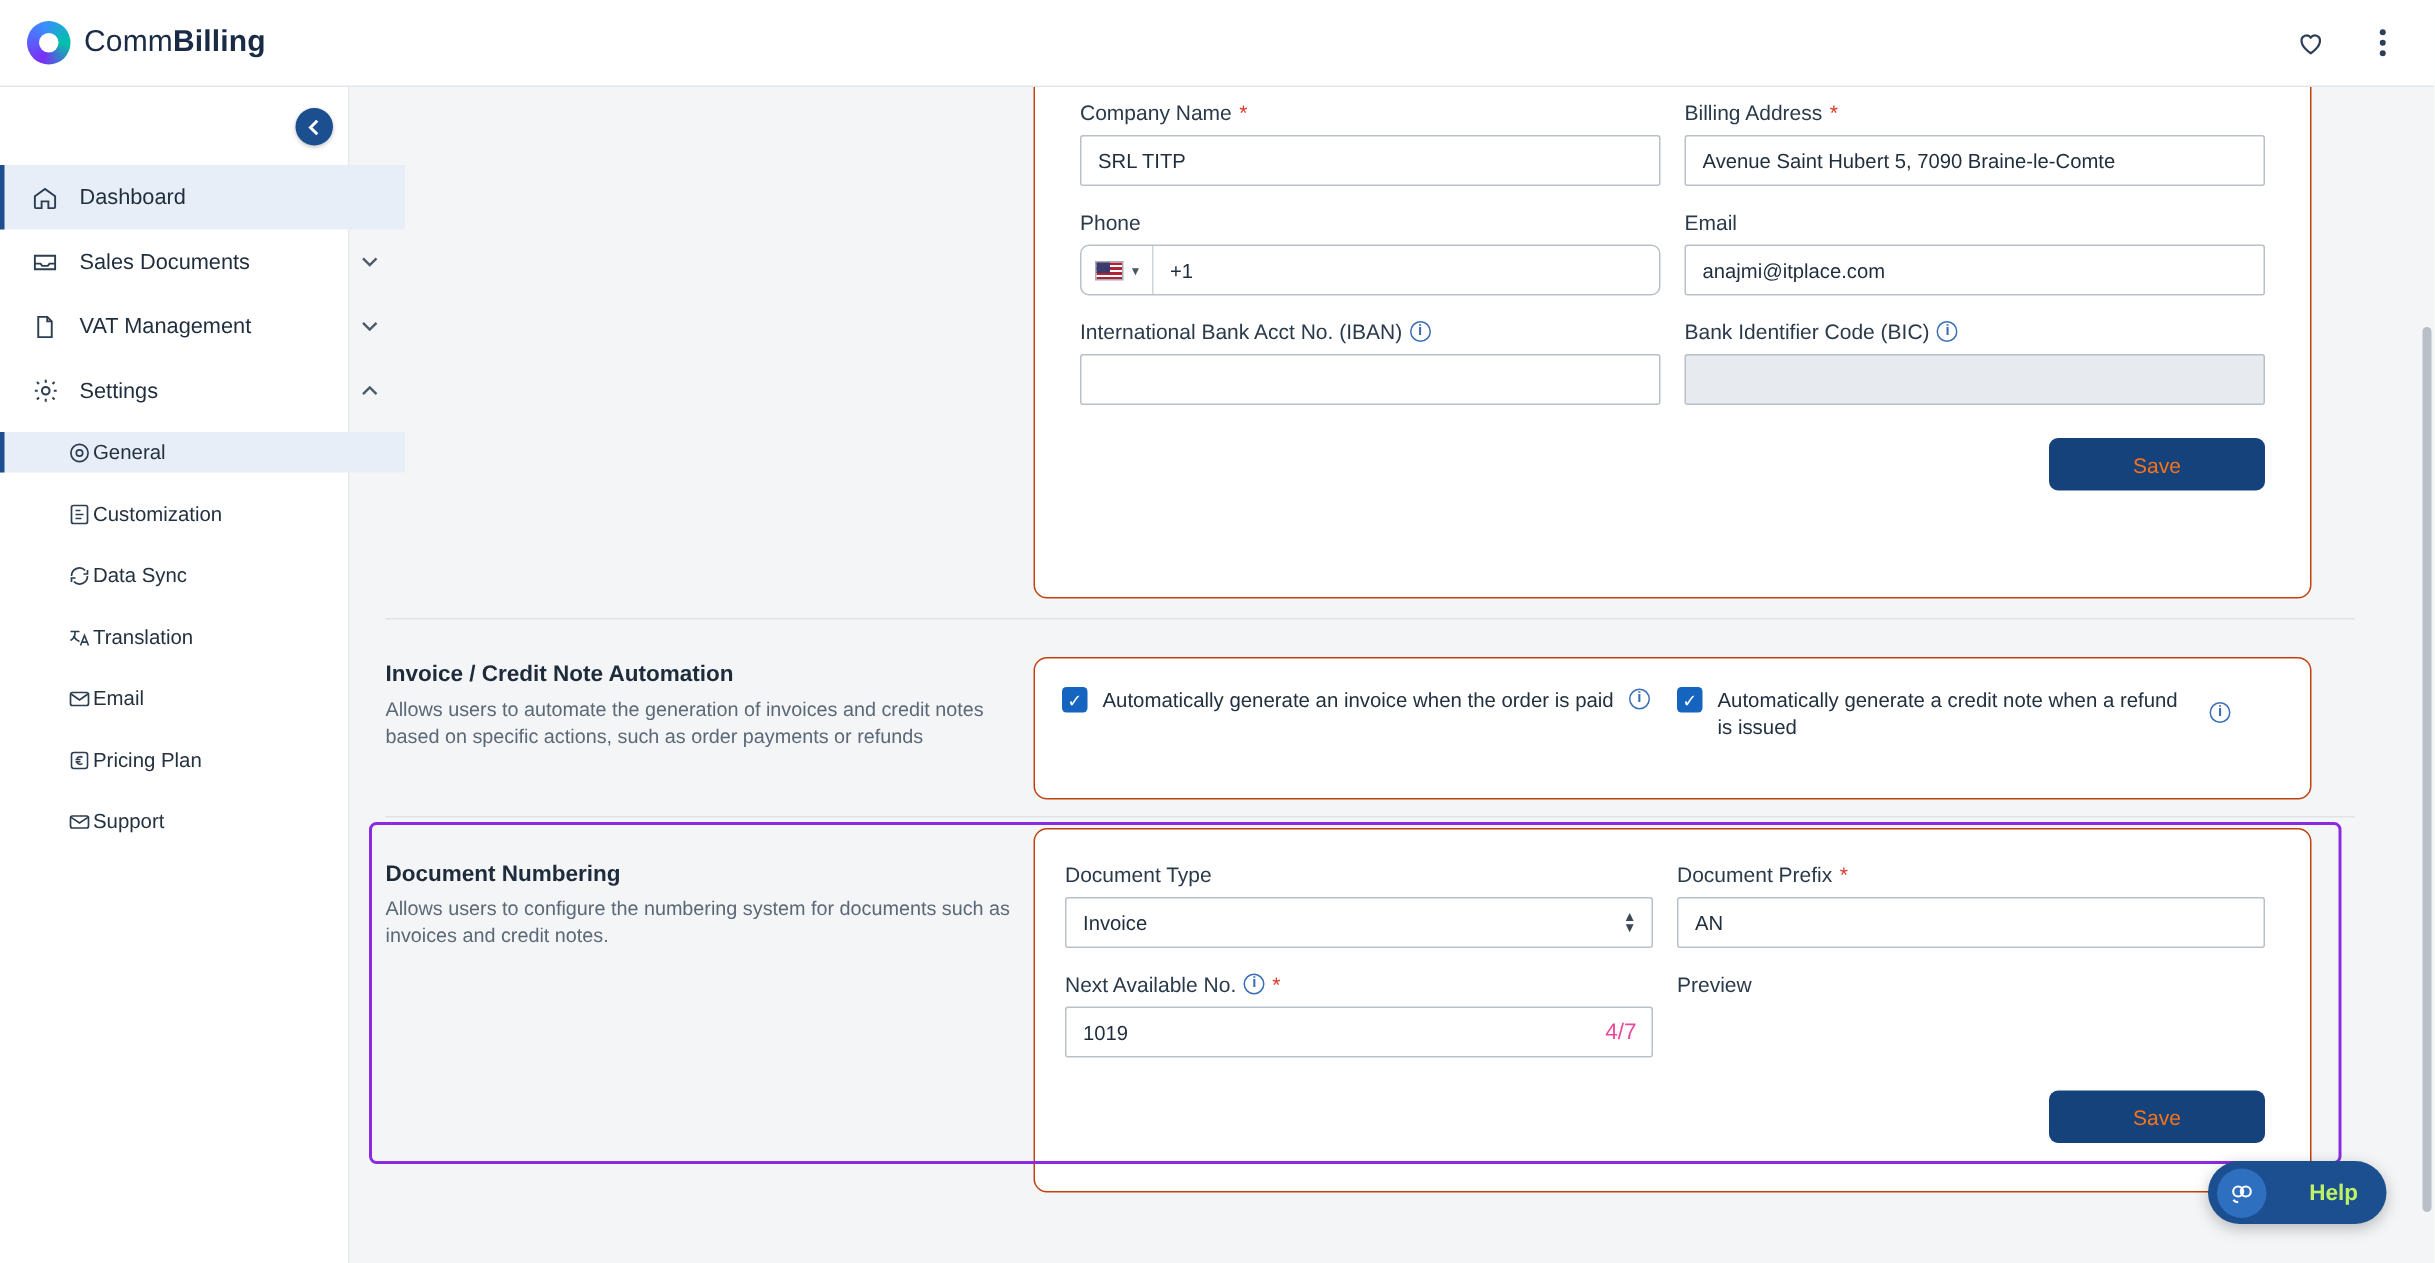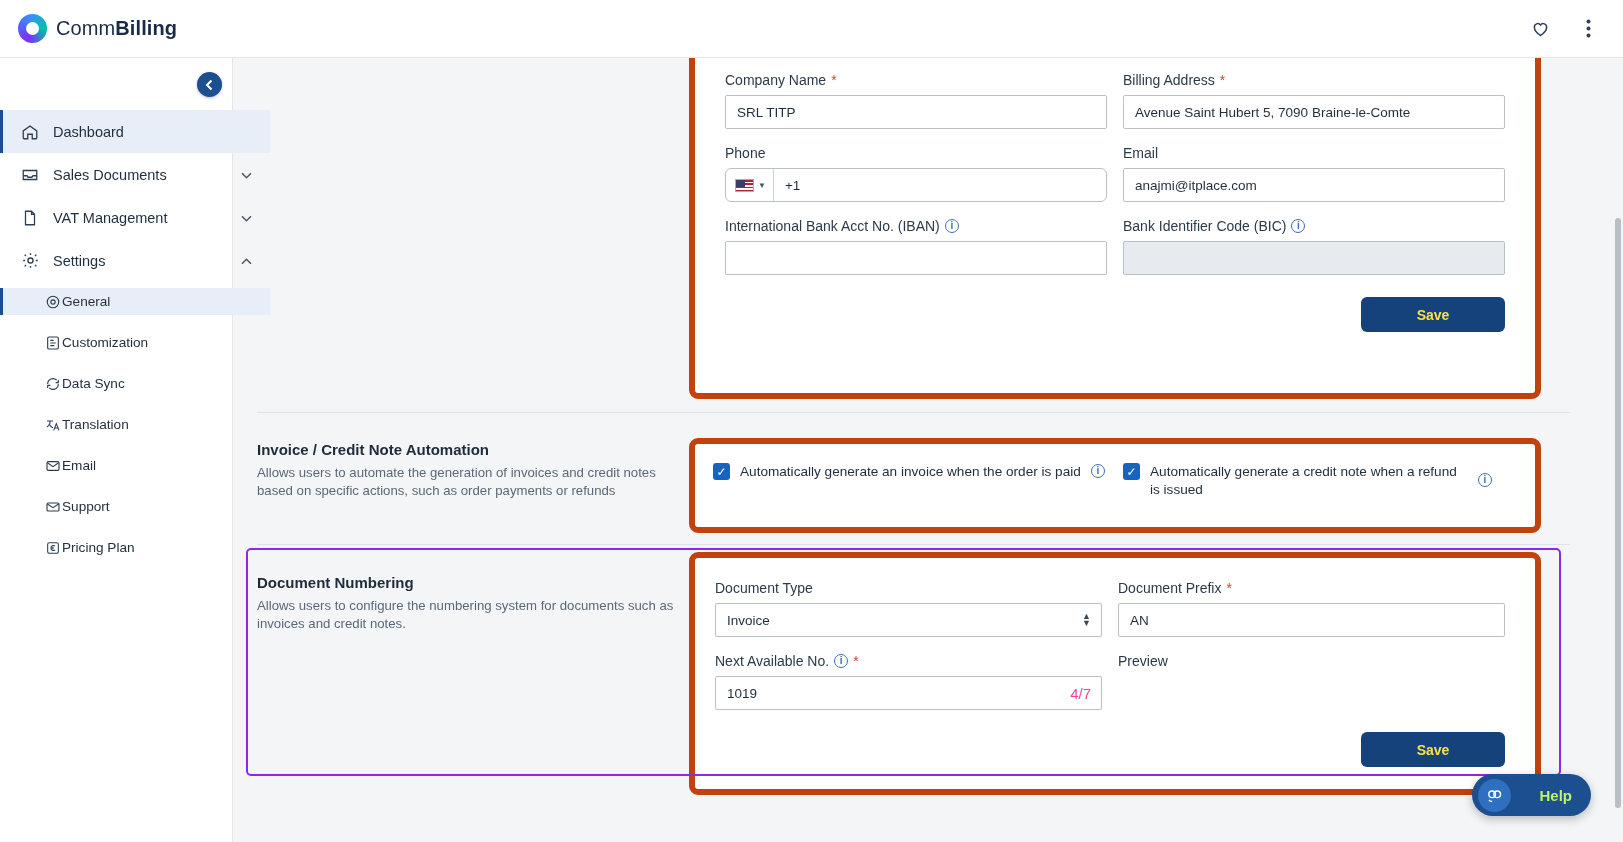--- a/index.html
+++ b/index.html
@@ -107,21 +107,21 @@
   }
   .scrollbar {
     position: absolute; right: 2px; top: 160px;
     width: 6px; height: 590px; border-radius: 3px;
     background: #b9bfc7;
   }
 
   .card {
     position: absolute;
     background: #ffffff;
-    border: 6px solid #c2410c;
+    border: 1px solid #c2410c;
     border-radius: 9px;
   }
 
   
   .card-company {
     left: 456px; top: -14px; width: 852px; height: 355px;
     border-top-left-radius: 0; border-top-right-radius: 0;
   }
 
   .field-label {
@@ -165,23 +165,23 @@
   }
   .flag::before {
     content: ""; position: absolute; left: 0; top: 0;
     width: 9px; height: 7px; background: #3c3b6e;
   }
   .caret-sm { font-size: 8px; color: #4a5663; }
   .phone-val { padding-left: 11px; font-size: 13.5px; color: #1f2d3d; }
 
   .btn-save {
     height: 35px; min-width: 144px;
-    background: #16427c; color: #fde047;
+    background: #16427c; color: #f97316;
     border: none; border-radius: 6px;
-    font-size: 14px; font-weight: 700; cursor: pointer;
+    font-size: 14px; font-weight: 400; cursor: pointer;
     font-family: "Liberation Sans", sans-serif;
   }
 
   
   .section-title { font-size: 15px; font-weight: 700; color: #1d2b3a; }
   .section-desc { font-size: 13.2px; color: #5b6876; line-height: 1.35; margin-top: 6px; }
 
   .divider {
     position: absolute; left: 24px; width: 1313px; height: 1px;
     background: #dfe3e8;
@@ -370,36 +370,36 @@
             <svg width="16" height="16" viewBox="0 0 24 24" fill="none" stroke="currentColor" stroke-width="1.7">
                 <rect x="3" y="5.5" width="18" height="13" rx="2"></rect>
                 <path d="M3.6 7l8.4 6 8.4-6"></path>
               </svg>
           </span>
           <span>Email</span>
         </div>
 
         <div class="sub-item">
           <span class="sub-ico">
+            <svg width="16" height="16" viewBox="0 0 24 24" fill="none" stroke="currentColor" stroke-width="1.6">
+                <rect x="4" y="4" width="16" height="16" rx="2.5"></rect>
+                <path d="M15 9a3.6 3.6 0 0 0-5.6 1.2M15 15a3.6 3.6 0 0 1-5.6-1.2M8 11h5M8 13.2h5"></path>
+              </svg>
+          </span>
+          <span>Pricing Plan</span>
+        </div>
+
+        <div class="sub-item">
+          <span class="sub-ico">
             <svg width="16" height="16" viewBox="0 0 24 24" fill="none" stroke="currentColor" stroke-width="1.7">
                 <rect x="3" y="6" width="18" height="12" rx="2"></rect>
                 <path d="M3.6 7.4 12 13l8.4-5.6"></path>
               </svg>
           </span>
           <span>Support</span>
-        </div>
-
-        <div class="sub-item">
-          <span class="sub-ico">
-            <svg width="16" height="16" viewBox="0 0 24 24" fill="none" stroke="currentColor" stroke-width="1.6">
-                <rect x="4" y="4" width="16" height="16" rx="2.5"></rect>
-                <path d="M15 9a3.6 3.6 0 0 0-5.6 1.2M15 15a3.6 3.6 0 0 1-5.6-1.2M8 11h5M8 13.2h5"></path>
-              </svg>
-          </span>
-          <span>Pricing Plan</span>
         </div>
 
       </div>
     </div>
   </div>
 
   <div class="content">
 
     <div class="card card-company">
       <div style="padding: 22px 30px 0 30px;">

